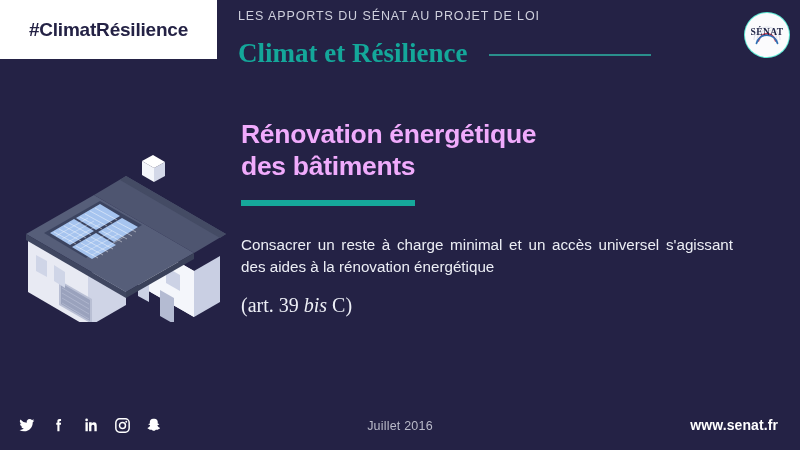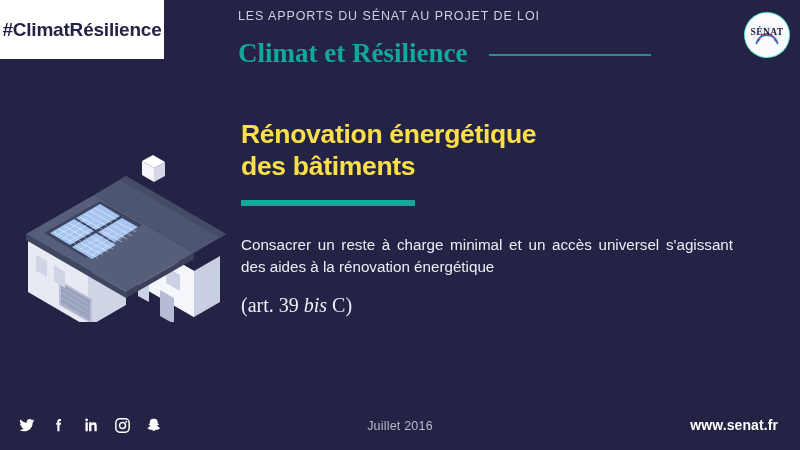--- a/index.html
+++ b/index.html
@@ -20,21 +20,21 @@
     position: absolute;
     inset: 0;
     background: #242245;
   }
 
   
   .hashtag-box {
     position: absolute;
     left: 0;
     top: 0;
-    width: 164px;
+    width: 217px;
     height: 59px;
     background: #ffffff;
     display: flex;
     align-items: center;
     justify-content: center;
   }
   .hashtag-text {
     color: #242245;
     font-size: 19px;
     font-weight: bold;
@@ -105,21 +105,21 @@
   .illustration svg { display: block; }
 
   
   .content {
     position: absolute;
     left: 241px;
     top: 118px;
     width: 492px;
   }
   .main-title {
-    color: #fde047;
+    color: #f0abfc;
     font-size: 26.5px;
     font-weight: bold;
     line-height: 32px;
     letter-spacing: -0.3px;
     font-family: "Liberation Sans", sans-serif;
     margin: 0;
   }
   .title-underline {
     width: 174px;
     height: 6px;

